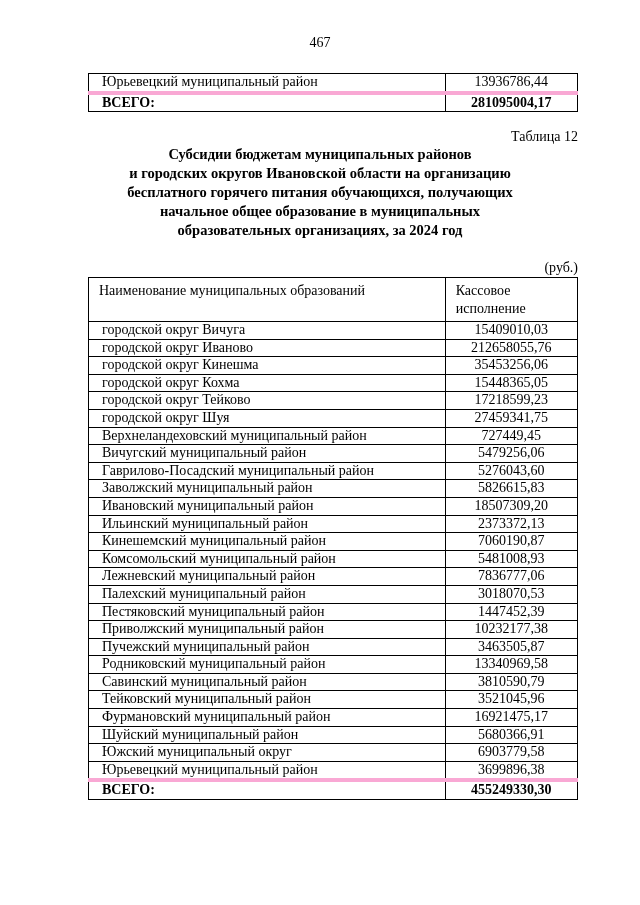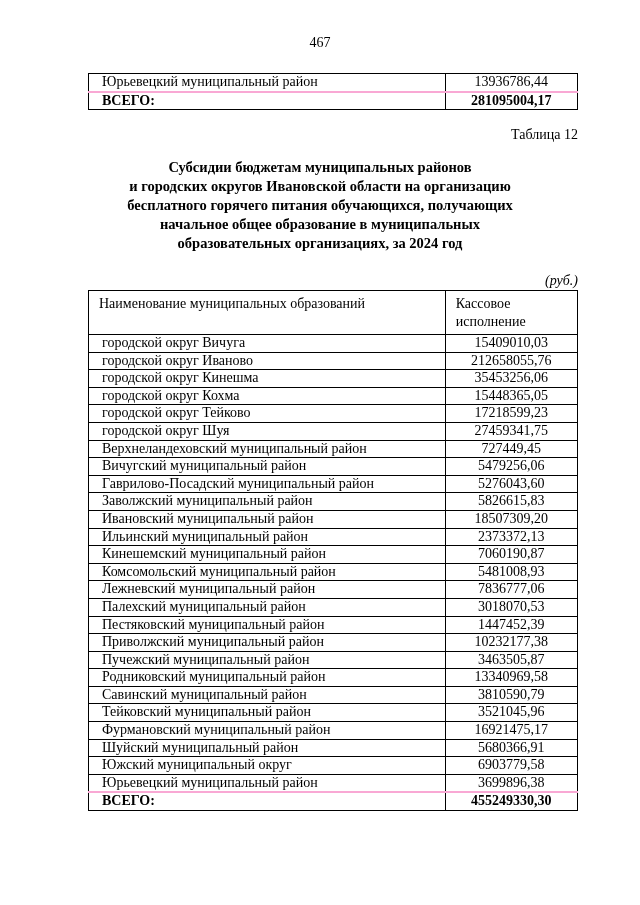--- a/index.html
+++ b/index.html
@@ -46,41 +46,39 @@
   .col-value { width: 132px; }
   td.cell-name {
     text-align: left;
     padding-left: 13px;
   }
   td.cell-value {
     text-align: center;
   }
   tr.total-row td {
     font-weight: bold;
-    border-top: 2px solid #f9a8d4;
+    border-top: 4px solid #f9a8d4;
   }
   .table-label {
     text-align: right;
     margin: 17px 62px 0 0;
     font-size: 14px;
     line-height: 16px;
   }
   .doc-title {
-    margin-top: 15px;
     text-align: center;
     font-weight: bold;
     font-size: 14.5px;
     line-height: 19px;
   }
   .unit-label {
     text-align: right;
     margin: 20px 62px 1px 0;
     font-size: 14px;
     line-height: 16px;
-    font-style: italic;
   }
   .main-table th {
     font-weight: normal;
     text-align: left;
     vertical-align: top;
     line-height: 17.5px;
     padding: 4px 10px;
   }
   .main-table td {
     line-height: 16.6px;

